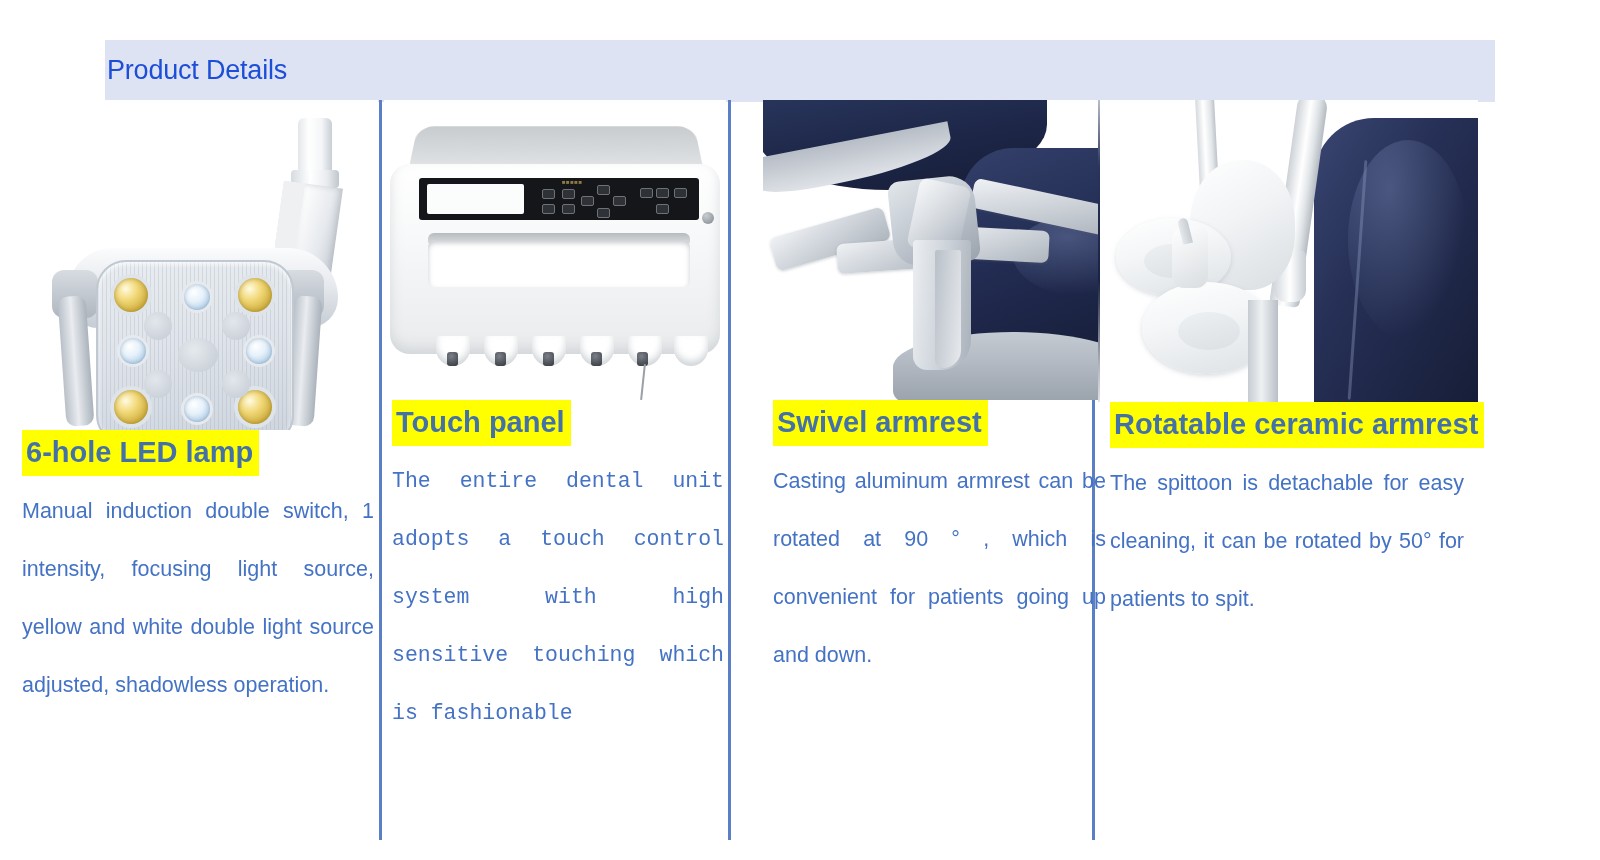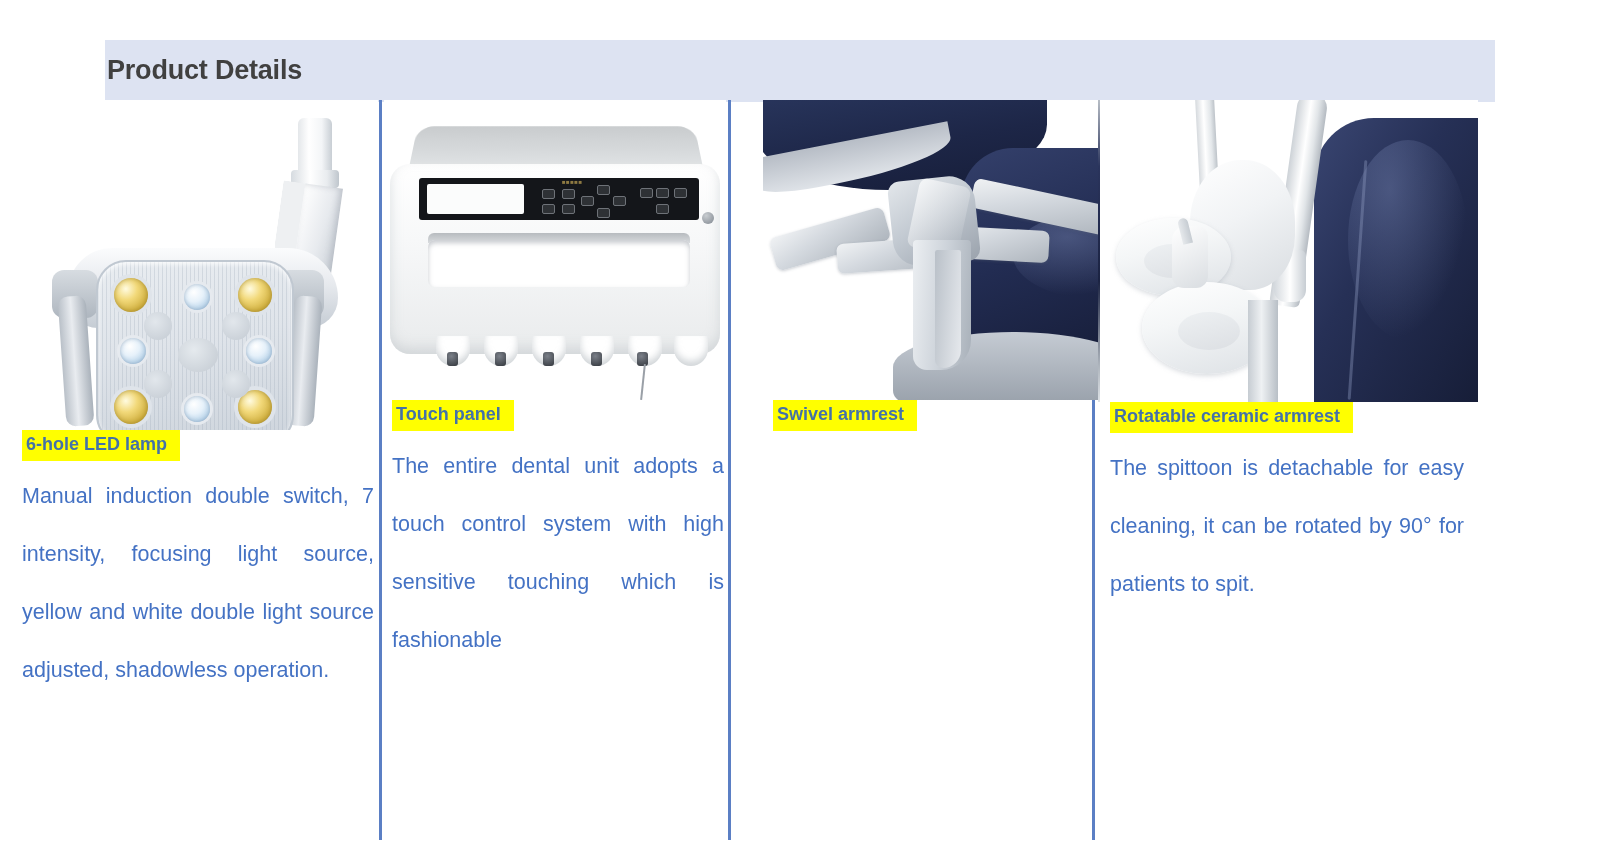--- a/index.html
+++ b/index.html
@@ -15,22 +15,22 @@
   .header-bar {
     position: absolute;
     left: 105px; top: 40px;
     width: 1390px; height: 62px;
     background: #dde3f2;
   }
   .header-title {
     position: absolute;
     left: 107px; top: 55px;
     font-size: 27px;
-    font-weight: bold;
-    color: #404040;
+    font-weight: normal;
+    color: #1d4ed8;
     letter-spacing: -0.2px;
   }
 
   
   .divider {
     position: absolute;
     top: 100px;
     width: 3px;
     height: 740px;
     background: #5b7fc4;
@@ -51,41 +51,41 @@
     width: 100%;
     background: #ffffff;
     overflow: hidden;
   }
 
   .caption {
     display: inline-block;
     background: #ffff00;
     color: #4472a8;
     font-weight: bold;
-    font-size: 18px;
+    font-size: 29px;
     line-height: 1.42;
-    padding: 2px 13px 3px 4px;
+    padding: 2px 6px 3px 4px;
     white-space: nowrap;
   }
   .caption-wrap { padding-left: 14px; }
   .col-2 .caption-wrap { padding-left: 8px; }
   .col-3 .caption-wrap { padding-left: 10px; }
   .col-4 .caption-wrap { padding-left: 12px; }
 
   .body-text {
     color: #4472c4;
     font-size: 21.5px;
     line-height: 58px;
     text-align: justify;
     text-align-last: left;
     padding-left: 14px;
     padding-right: 4px;
     margin-top: 6px;
   }
-  .col-2 .body-text { padding-left: 8px; padding-right: 2px; }
+  .col-2 .body-text { padding-left: 8px; padding-right: 2px; font-family: Liberation Mono, monospace; }
   .col-3 .body-text { padding-left: 10px; padding-right: 12px; }
   .col-4 .body-text { padding-left: 12px; padding-right: 14px; }
 
   
   .lamp-scene { height: 330px; }
   .lamp-arm-vert {
     position: absolute; left: 290px; top: 18px;
     width: 34px; height: 62px;
     background: linear-gradient(90deg,#e4e7ea 0%,#ffffff 32%,#f3f5f7 70%,#c8ced4 100%);
     border-radius: 6px 6px 2px 2px;
@@ -429,21 +429,21 @@
         <div class="led g" style="left:46px;  top:50px;"></div>
         <div class="led g" style="left:124px; top:50px;"></div>
         <div class="led g" style="left:46px;  top:108px;"></div>
         <div class="led g" style="left:124px; top:108px;"></div>
         <div class="led-center"></div>
       </div>
     </div>
     <div class="caption-wrap">
       <span class="caption">6-hole LED lamp</span>
     </div>
-    <div class="body-text">Manual induction double switch, 7 intensity, focusing light source, yellow and white double light source adjusted, shadowless operation.</div>
+    <div class="body-text">Manual induction double switch, 1 intensity, focusing light source, yellow and white double light source adjusted, shadowless operation.</div>
   </div>
 
   <div class="col col-2">
     <div class="figure panel-scene">
       <div class="panel-top"></div>
       <div class="panel-body"></div>
       <div class="panel-black"></div>
       <div class="panel-lcd"></div>
       <div class="panel-brand">■■■■■</div>
 
@@ -500,20 +500,21 @@
       <div class="arm-blade" style="left:208px; top:92px;  width:140px; height:30px; transform:rotate(12deg);"></div>
 
       <div class="arm-hub"></div>
       <div class="arm-hub-facet"></div>
       <div class="arm-drop"></div>
       <div class="arm-drop-inner"></div>
     </div>
     <div class="caption-wrap">
       <span class="caption">Swivel armrest</span>
     </div>
+    <div class="body-text">Casting aluminum armrest can be rotated at 90 ° , which is convenient for patients going up and down.</div>
   </div>
 
   <div class="col col-4">
     <div class="figure spittoon-scene">
       <div class="peek-left"></div>
       <div class="chair-4"></div>
       <div class="chair-4-hl"></div>
       <div class="chair-4-seam"></div>
 
       <div class="sp-arm"></div>
@@ -526,16 +527,16 @@
       <div class="sp-bowl sp-bowl-2"></div>
       <div class="sp-bowl-inner sp-bowl-2-in"></div>
 
       <div class="sp-tap"></div>
       <div class="sp-tap-spout"></div>
       <div class="sp-post"></div>
     </div>
     <div class="caption-wrap">
       <span class="caption">Rotatable ceramic armrest</span>
     </div>
-    <div class="body-text">The spittoon is detachable for easy cleaning, it can be rotated by 90°   for patients to spit.</div>
+    <div class="body-text">The spittoon is detachable for easy cleaning, it can be rotated by 50°   for patients to spit.</div>
   </div>
 
 </div>
 
 </body></html>

